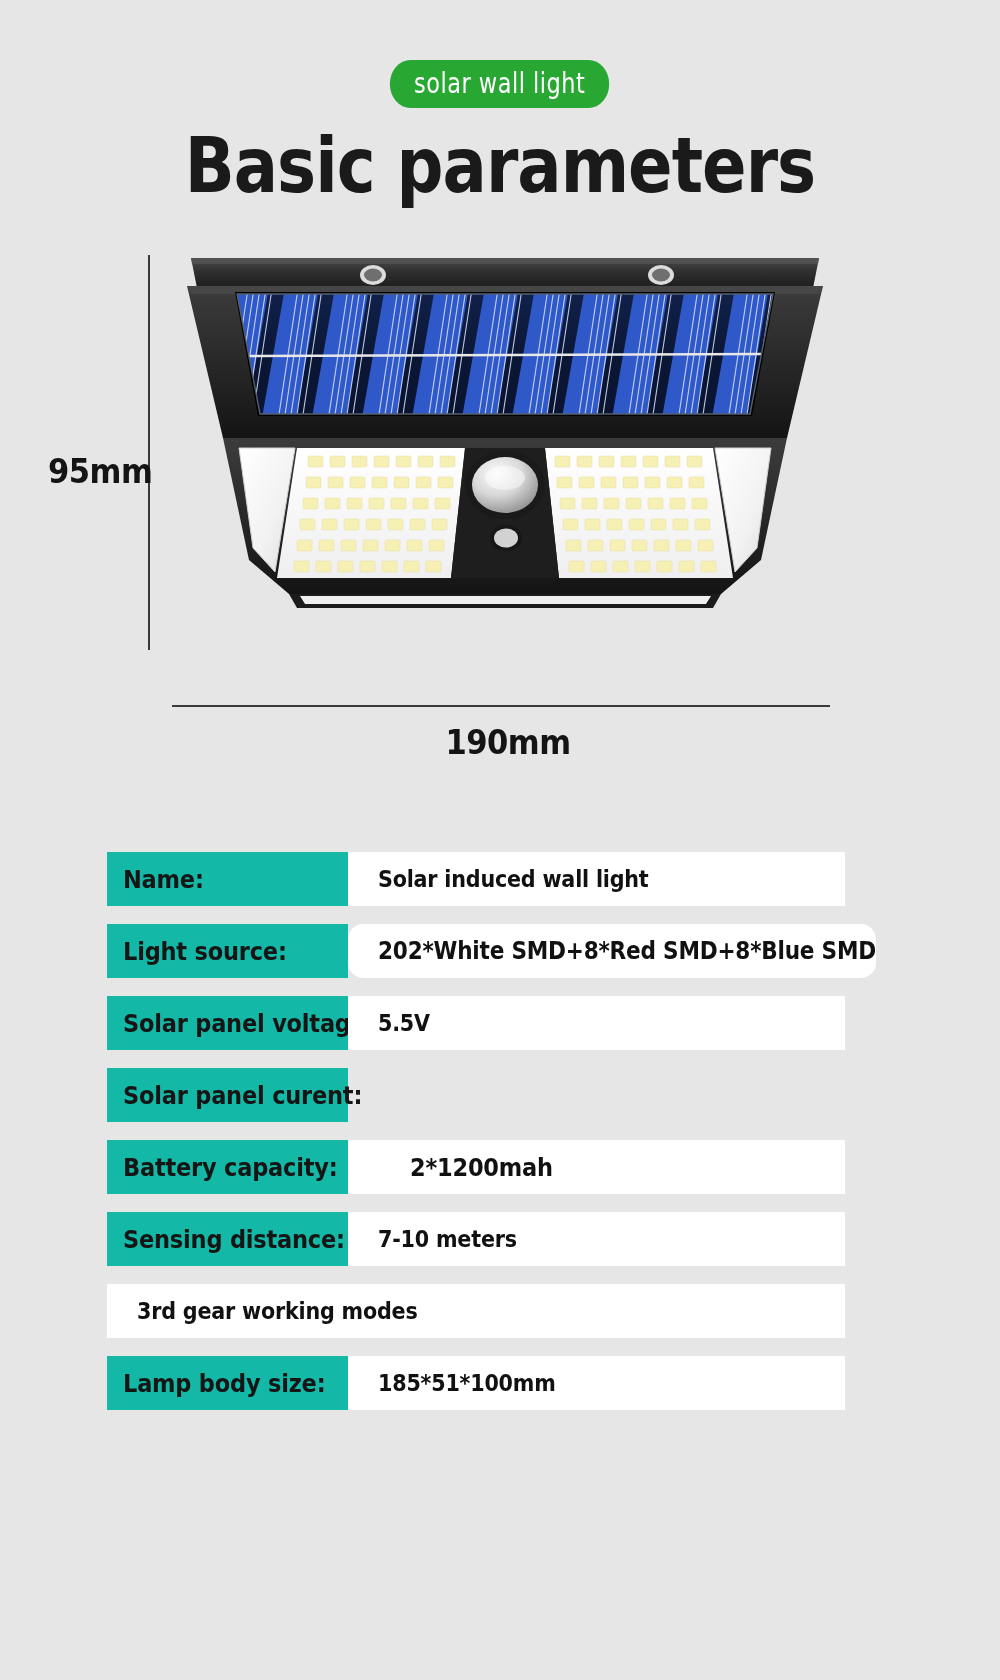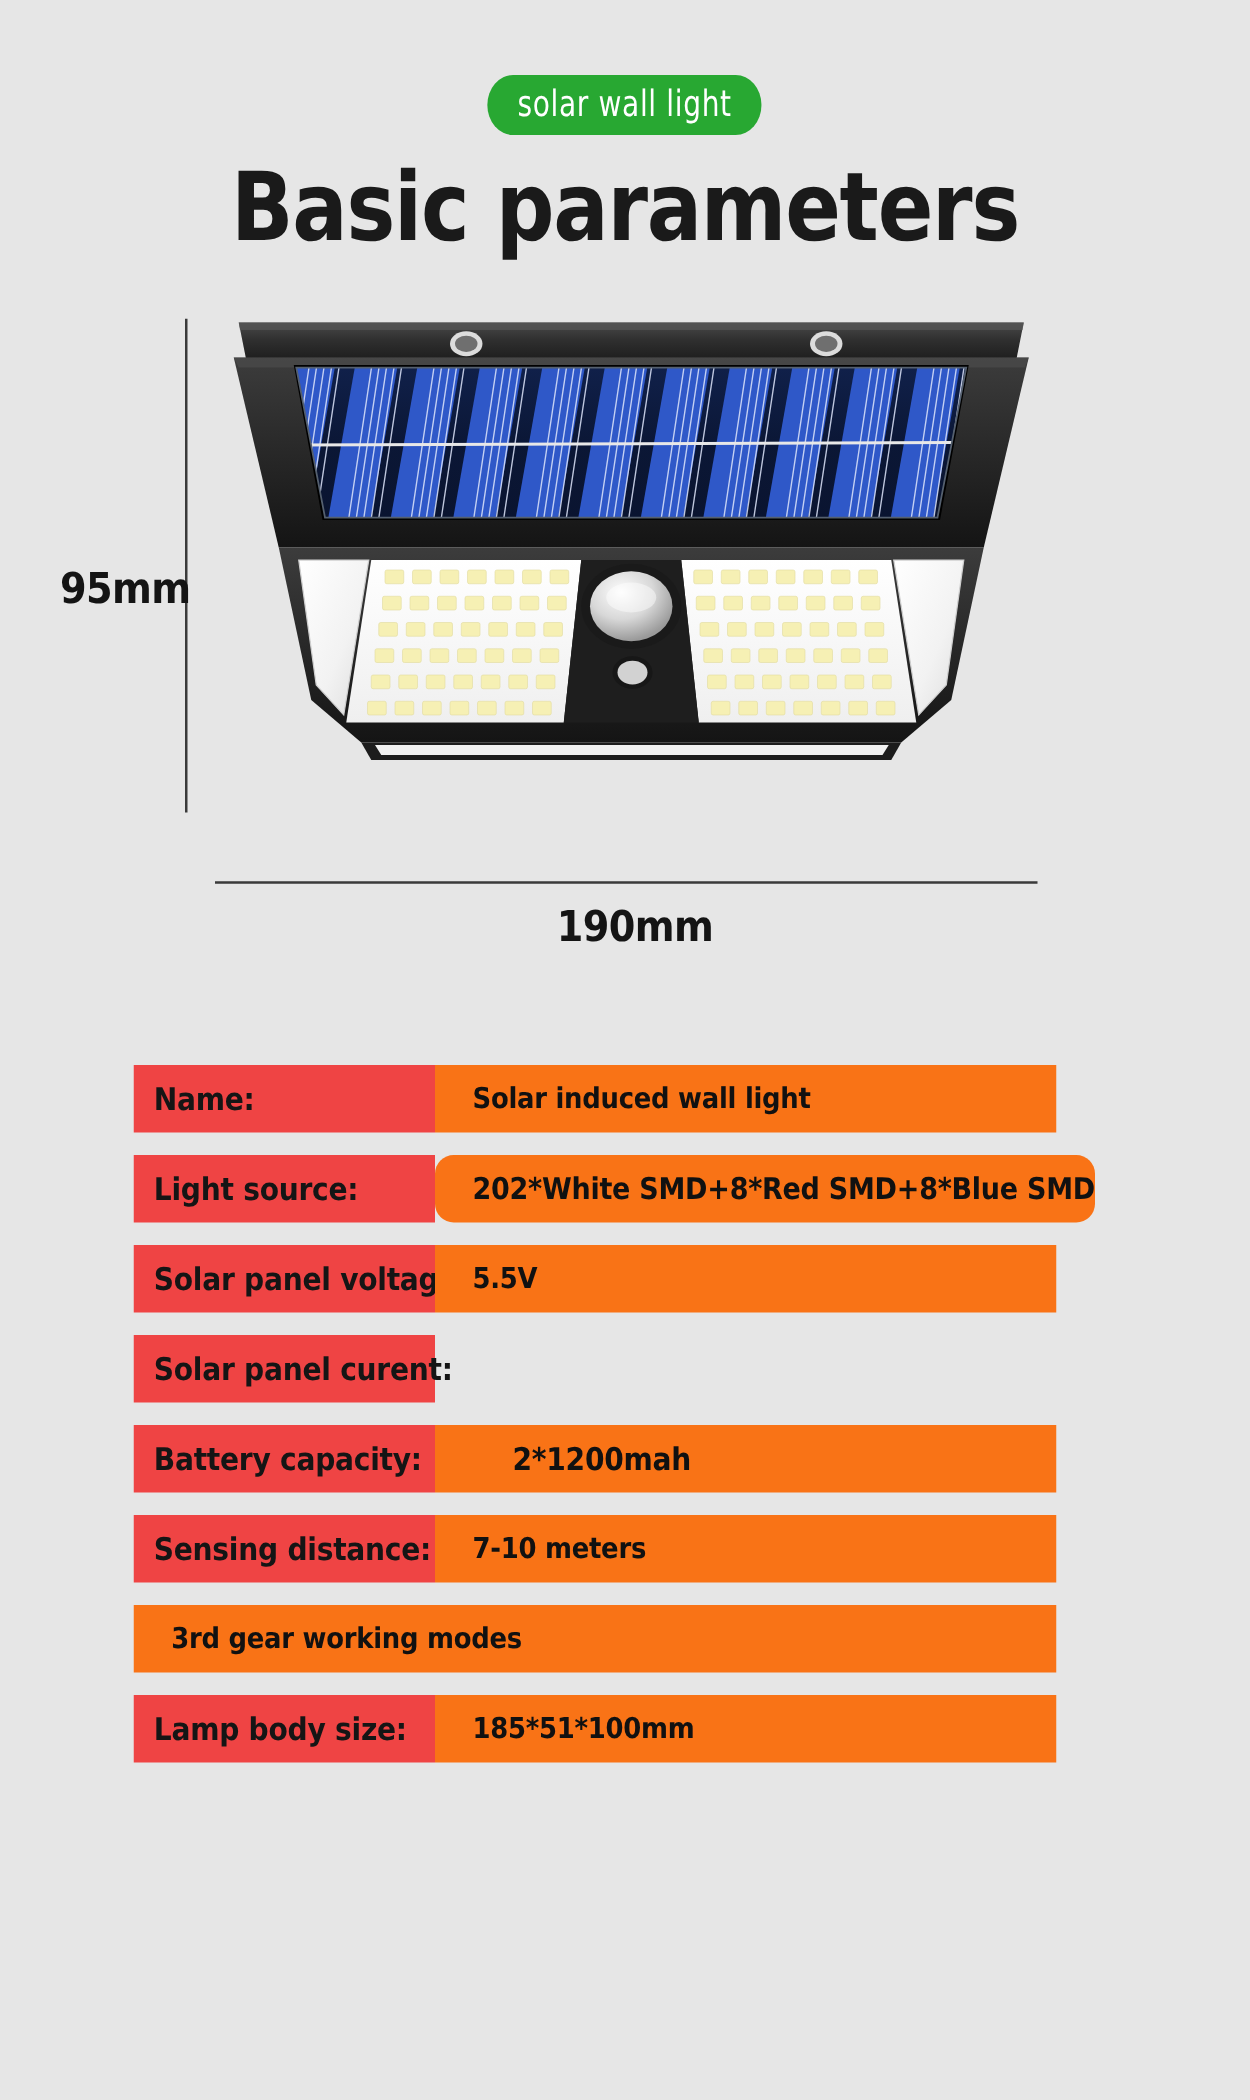--- a/index.html
+++ b/index.html
@@ -111,35 +111,35 @@
   }
   .spec-row {
     display: flex;
     align-items: stretch;
     margin-bottom: 18px;
     height: 54px;
   }
   .spec-label {
     width: 241px;
     flex: 0 0 241px;
-    background: #ef4444;
+    background: #14b8a6;
     display: flex;
     align-items: center;
     padding-left: 16px;
     box-sizing: border-box;
     font-size: 25px;
     font-weight: bold;
     color: #151515;
     font-family: "Liberation Sans Narrow", "DejaVu Sans Condensed", "Liberation Sans", sans-serif;
     letter-spacing: -0.2px;
     white-space: nowrap;
   }
   .spec-value {
     flex: 1 1 auto;
-    background: #f97316;
+    background: #ffffff;
     display: flex;
     align-items: center;
     padding-left: 30px;
     box-sizing: border-box;
     font-size: 23px;
     font-weight: bold;
     color: #111111;
     font-family: "Liberation Sans Narrow", "DejaVu Sans Condensed", "Liberation Sans", sans-serif;
     letter-spacing: -0.2px;
     white-space: nowrap;

